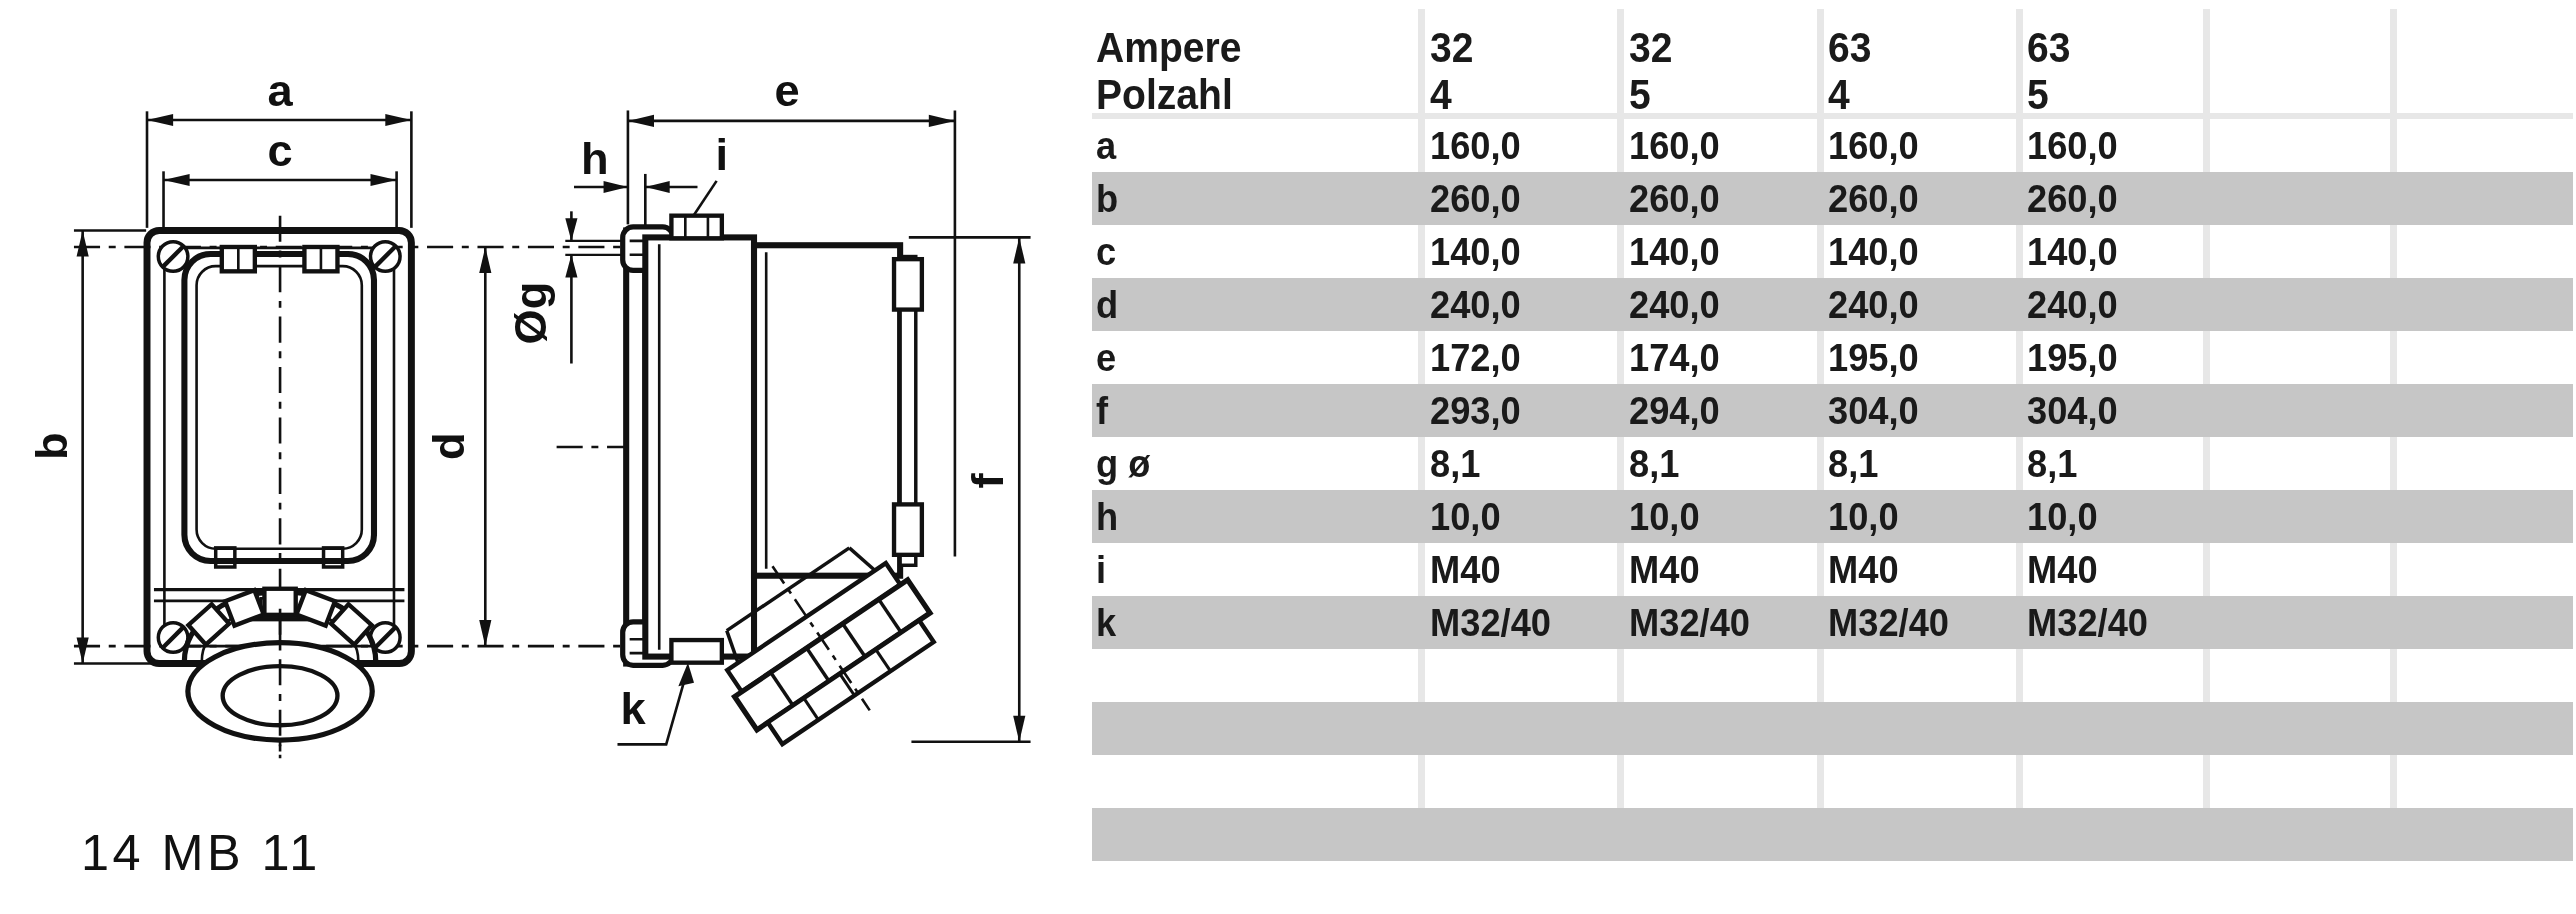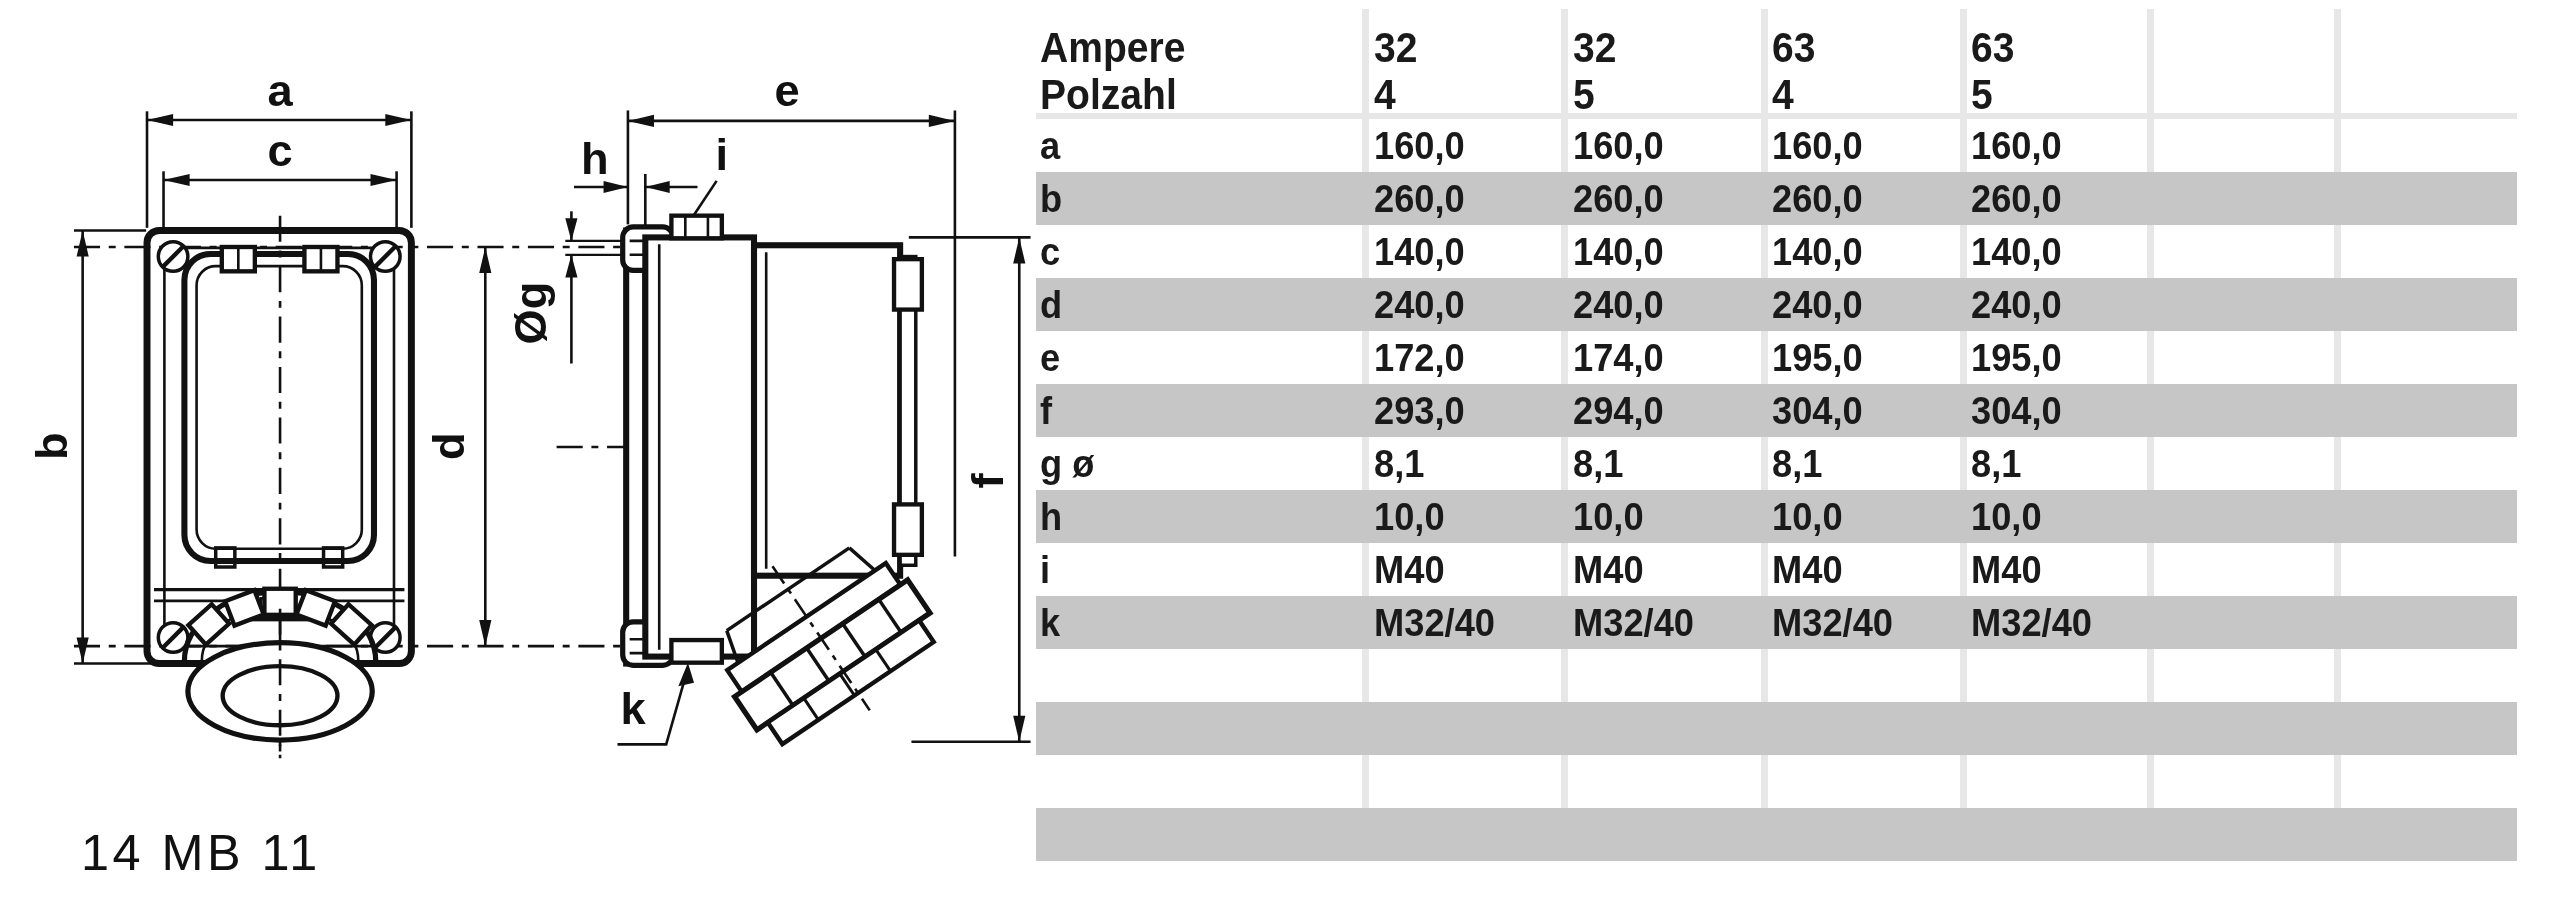--- a/index.html
+++ b/index.html
@@ -4,21 +4,21 @@
 <style>
   html,body{margin:0;padding:0;background:#ffffff;}
   .canvas{position:relative;width:2576px;height:914px;background:#fff;overflow:hidden;
           font-family:"Liberation Sans",sans-serif;color:#1a1a1a;}
   
   #drawing{position:absolute;left:0;top:0;}
   #drawing text{font-family:"Liberation Sans",sans-serif;fill:#111;}
   .dimlbl{font-size:52px;font-weight:bold;}
   .model{font-size:58px;font-weight:normal;letter-spacing:4px;}
   
-  .tbl{position:absolute;left:1036px;top:8.7px;width:1481px;height:906px;font-weight:bold;}
+  .tbl{position:absolute;left:1092px;top:8.7px;width:1481px;height:906px;font-weight:bold;}
   .thead{position:relative;height:104px;}
   .hcell{position:absolute;font-size:42px;line-height:43px;white-space:nowrap;
          transform:scaleX(.93);transform-origin:0 50%;}
   .underline{position:absolute;left:0;top:104px;width:1481px;height:6px;background:var(--sep,#e7e7e7);}
   #rows{position:absolute;left:0;top:110px;width:1481px;}
   .trow{position:relative;width:1481px;height:53px;background:#fff;}
   .trow.shaded{background:var(--shaded,#c6c6c6);}
   .cell{position:absolute;top:0;font-size:39px;line-height:53px;white-space:nowrap;
         transform:scaleX(.93);transform-origin:0 50%;}
   .vsep{position:absolute;top:0;width:7px;height:100%;background:var(--sep,#e7e7e7);}

